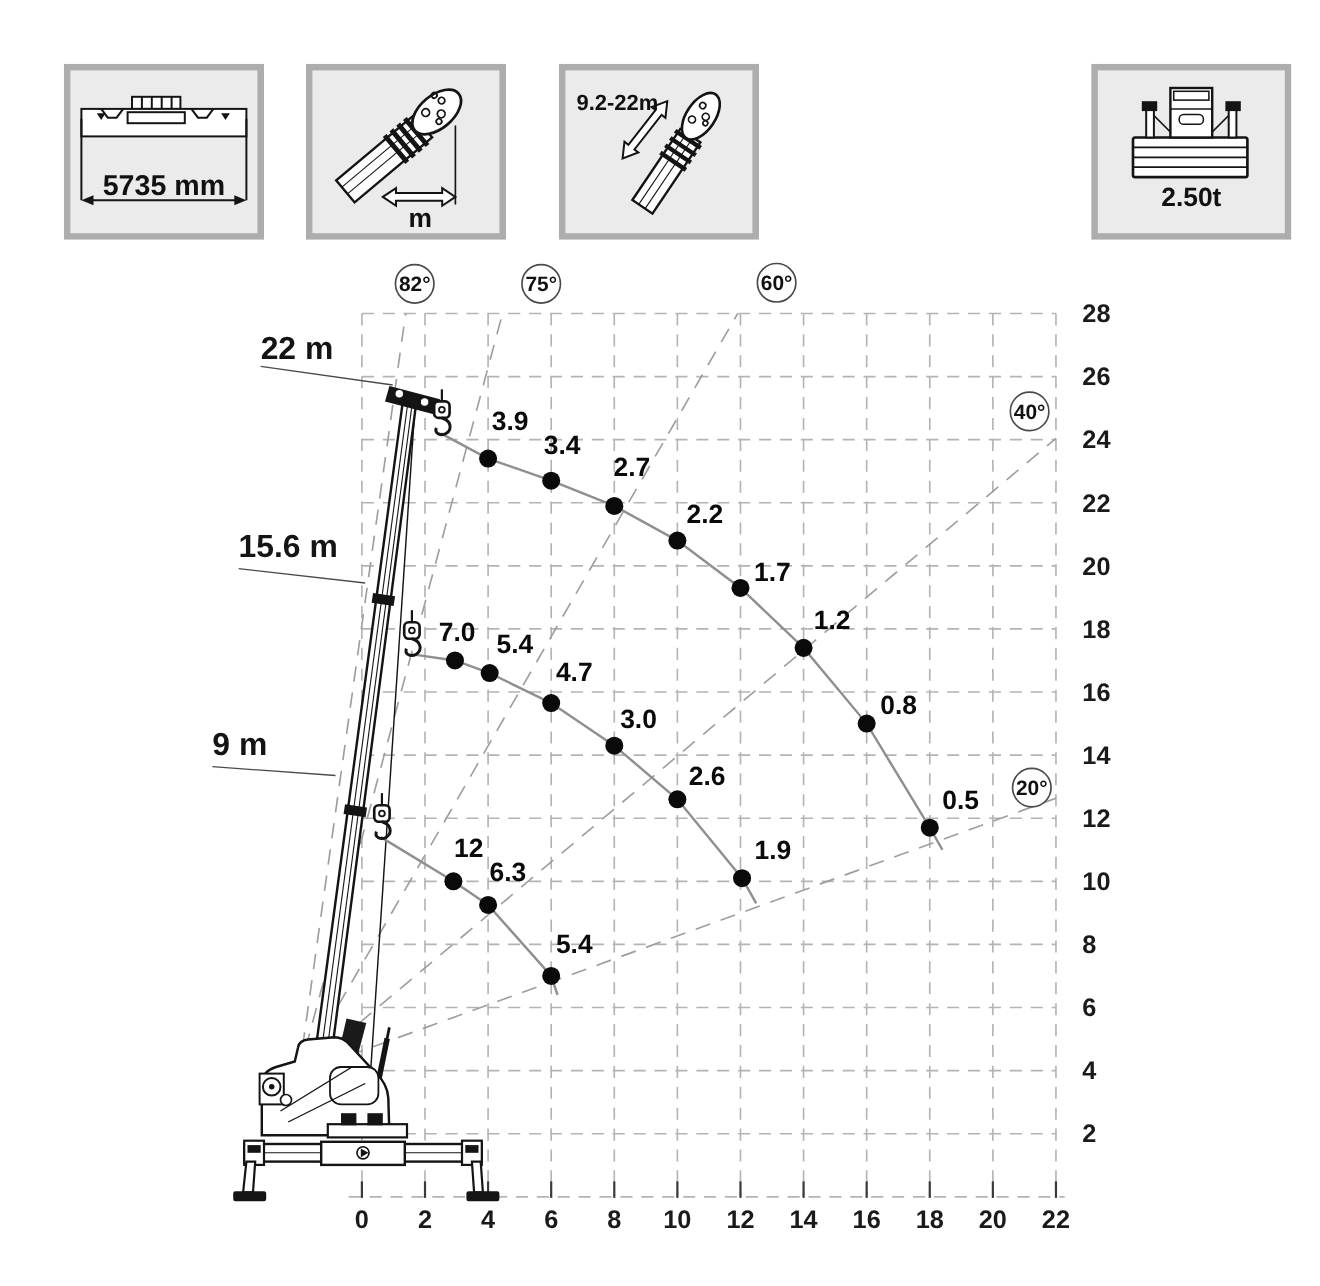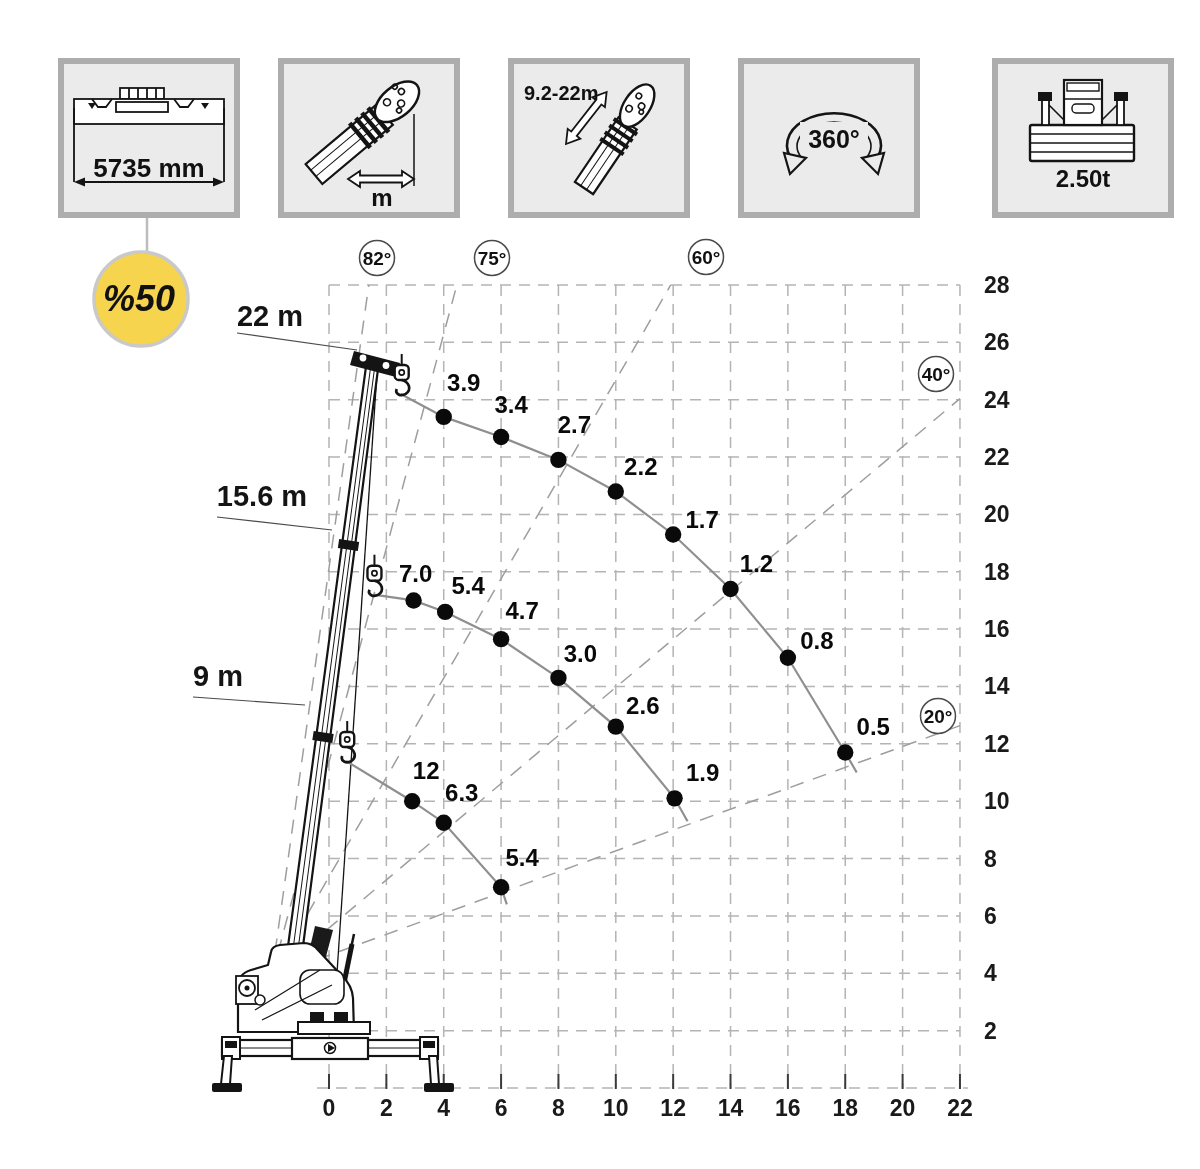--- a/index.html
+++ b/index.html
@@ -90,31 +90,20 @@
             <circle cx="95" cy="5" r="2.2"></circle>
         </g>
       </g>
       <g transform="translate(58,86) rotate(-52)">
         <polygon points="0,0 13,-8 13,-3.5 53,-3.5 53,-8 66,0 53,8 53,3.5 13,3.5 13,8" fill="#fff" stroke="#141414" stroke-width="1.8"></polygon>
       </g>
       <text x="16" y="42" text-anchor="start" font-size="20" font-weight="bold" fill="#111">9.2-22m</text>
     </svg>
   </div>
 
-  <div class="icon-card" style="left:738px">
-    <svg viewBox="0 0 182 160">
-      <rect x="3" y="3" width="176" height="154" fill="#ebebeb" stroke="#adadad" stroke-width="6"></rect>
-      <path d="M56,104 A 47 32 0 1 1 136,104" fill="none" stroke="#141414" stroke-width="2.6"></path>
-      <path d="M63,99 A 37 24 0 1 1 129,99" fill="none" stroke="#141414" stroke-width="1.6"></path>
-      <polygon points="52,116 46,95 68,100" fill="#ebebeb" stroke="#141414" stroke-width="2.2"></polygon>
-      <polygon points="140,116 146,95 124,100" fill="#ebebeb" stroke="#141414" stroke-width="2.2"></polygon>
-      <rect x="62" y="64" width="68" height="32" fill="#ebebeb"></rect>
-      <text x="96" y="90" text-anchor="middle" font-size="25" font-weight="bold" fill="#111">360°</text>
-    </svg>
-  </div>
 
   <div class="icon-card" style="left:992px">
     <svg viewBox="0 0 182 160">
       <rect x="3" y="3" width="176" height="154" fill="#ebebeb" stroke="#adadad" stroke-width="6"></rect>
       <g fill="#fff" stroke="#141414">
         <rect x="38" y="67" width="104" height="36" rx="2" stroke-width="2.4"></rect>
         <line x1="38" y1="76" x2="142" y2="76" stroke-width="1.6"></line>
         <line x1="38" y1="85" x2="142" y2="85" stroke-width="1.6"></line>
         <line x1="38" y1="94" x2="142" y2="94" stroke-width="1.6"></line>
         <rect x="72" y="22" width="38" height="45" stroke-width="2.2"></rect>
@@ -125,27 +114,20 @@
         <rect x="125" y="42" width="7" height="25" stroke-width="1.8"></rect>
       </g>
       <rect x="46" y="34" width="14" height="9" fill="#141414"></rect>
       <rect x="122" y="34" width="14" height="9" fill="#141414"></rect>
       <line x1="57" y1="47" x2="72" y2="62" stroke="#141414" stroke-width="1.6"></line>
       <line x1="125" y1="47" x2="110" y2="62" stroke="#141414" stroke-width="1.6"></line>
       <text x="91" y="129" text-anchor="middle" font-size="24" font-weight="bold" fill="#111">2.50t</text>
     </svg>
   </div>
 
-  <div id="badge-wrap">
-    <svg width="260" height="380" viewBox="0 0 260 380">
-      <line x1="147" y1="218" x2="147" y2="253" stroke="#bcbcbc" stroke-width="2.5"></line>
-      <circle cx="141" cy="299" r="47" fill="#f6d44d" stroke="#c9c9c9" stroke-width="3.5"></circle>
-      <text x="139" y="311" text-anchor="middle" font-size="36" font-weight="bold" font-style="italic" fill="#111">%50</text>
-    </svg>
-  </div>
 
   <svg id="chart-svg" width="1200" height="1169" viewBox="0 0 1200 1169">
     <g id="layer-grid">
         <line x1="329" y1="284.96000000000004" x2="329" y2="1088" stroke="#b4b4b4" stroke-width="1.5" stroke-dasharray="11 8"></line>
         <line x1="386.36" y1="284.96000000000004" x2="386.36" y2="1088" stroke="#b4b4b4" stroke-width="1.5" stroke-dasharray="11 8"></line>
         <line x1="443.72" y1="284.96000000000004" x2="443.72" y2="1088" stroke="#b4b4b4" stroke-width="1.5" stroke-dasharray="11 8"></line>
         <line x1="501.08" y1="284.96000000000004" x2="501.08" y2="1088" stroke="#b4b4b4" stroke-width="1.5" stroke-dasharray="11 8"></line>
         <line x1="558.44" y1="284.96000000000004" x2="558.44" y2="1088" stroke="#b4b4b4" stroke-width="1.5" stroke-dasharray="11 8"></line>
         <line x1="615.8" y1="284.96000000000004" x2="615.8" y2="1088" stroke="#b4b4b4" stroke-width="1.5" stroke-dasharray="11 8"></line>
         <line x1="673.16" y1="284.96000000000004" x2="673.16" y2="1088" stroke="#b4b4b4" stroke-width="1.5" stroke-dasharray="11 8"></line>

